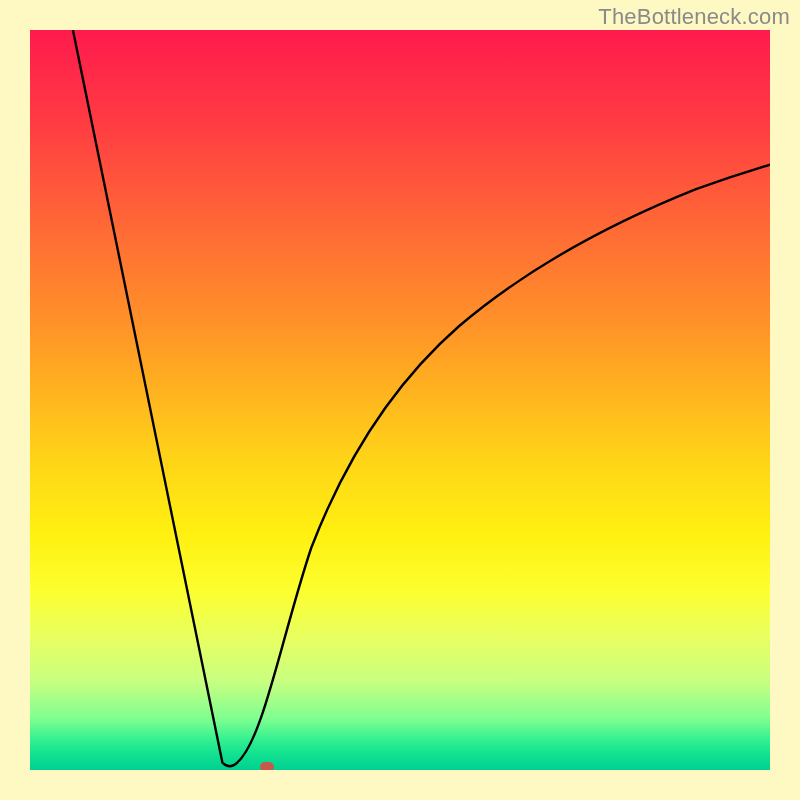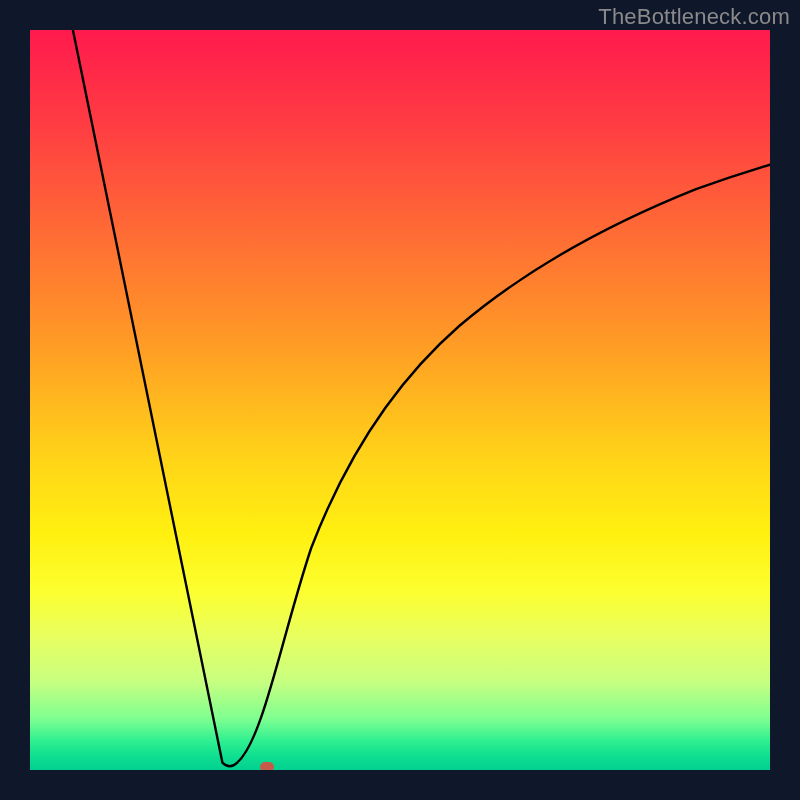--- a/index.html
+++ b/index.html
@@ -10,21 +10,21 @@
     background: #000;
     font-family: Arial, Helvetica, sans-serif;
     overflow: hidden;
   }
   .frame {
     position: absolute;
     left: 0;
     top: 0;
     width: 800px;
     height: 800px;
-    background: #0f172a;
+    background: #fef9c3;
   }
   .plot {
     position: absolute;
     left: 30px;
     top: 30px;
     width: 740px;
     height: 740px;
     overflow: hidden;
   }
   .gradient {

